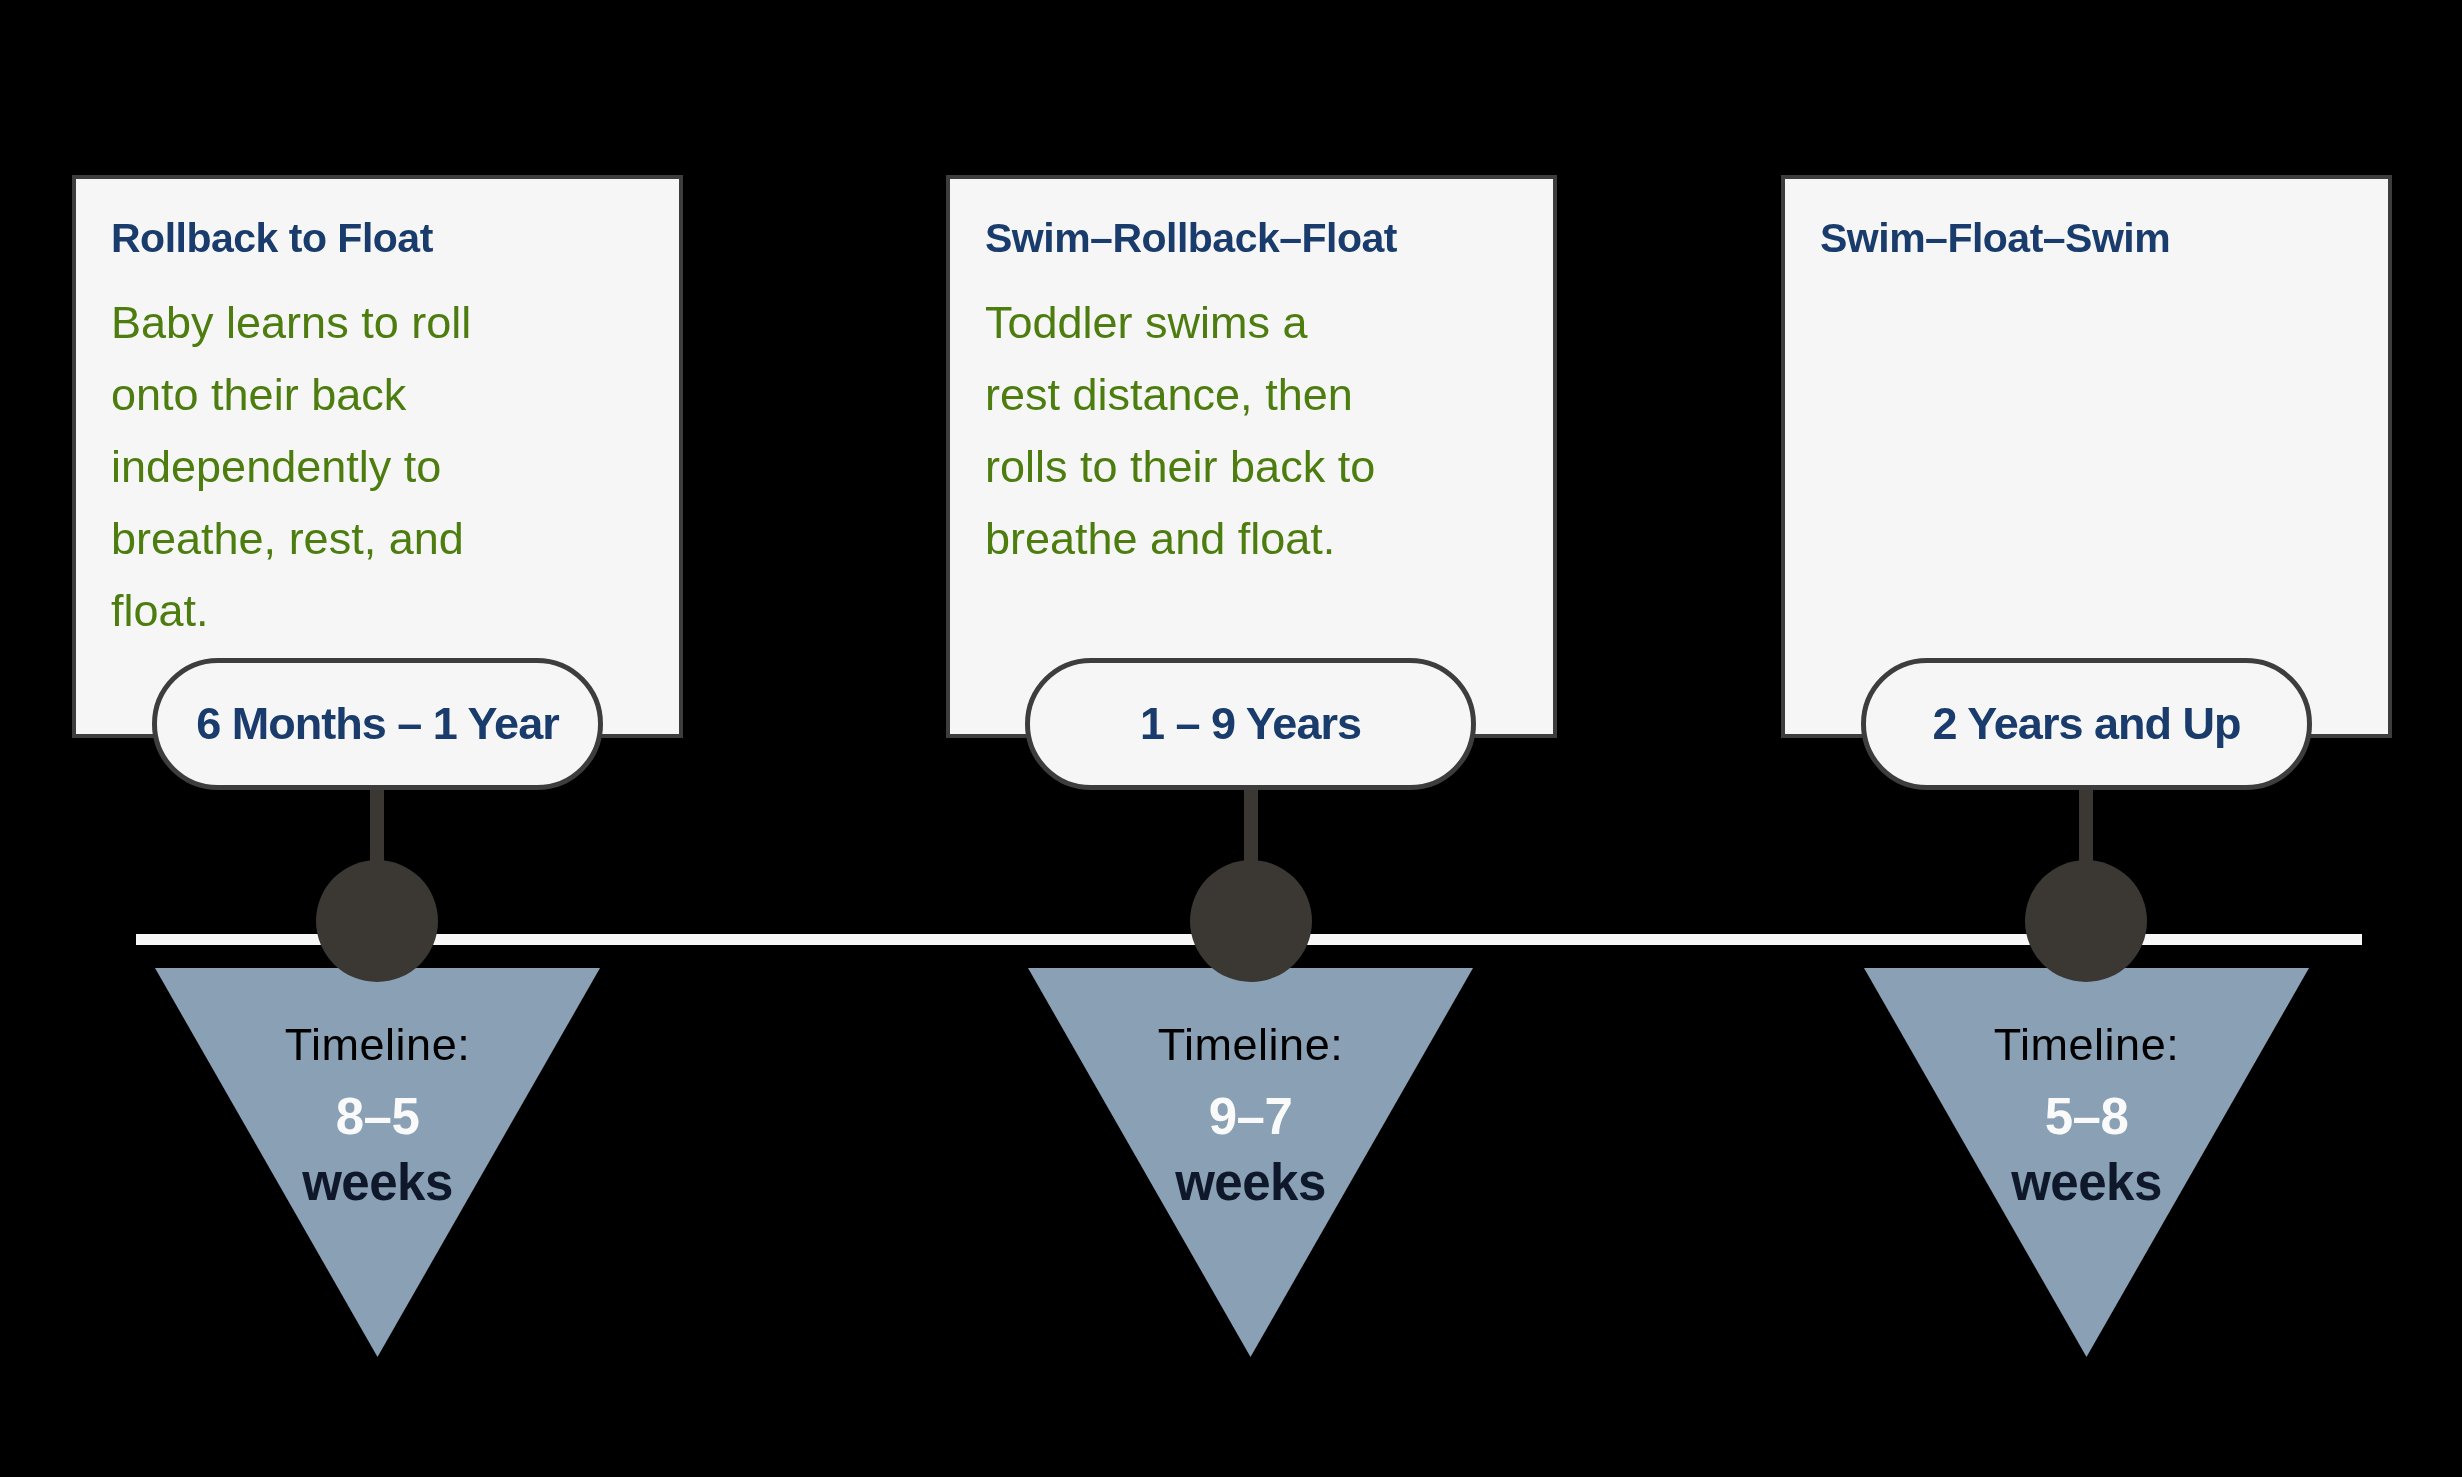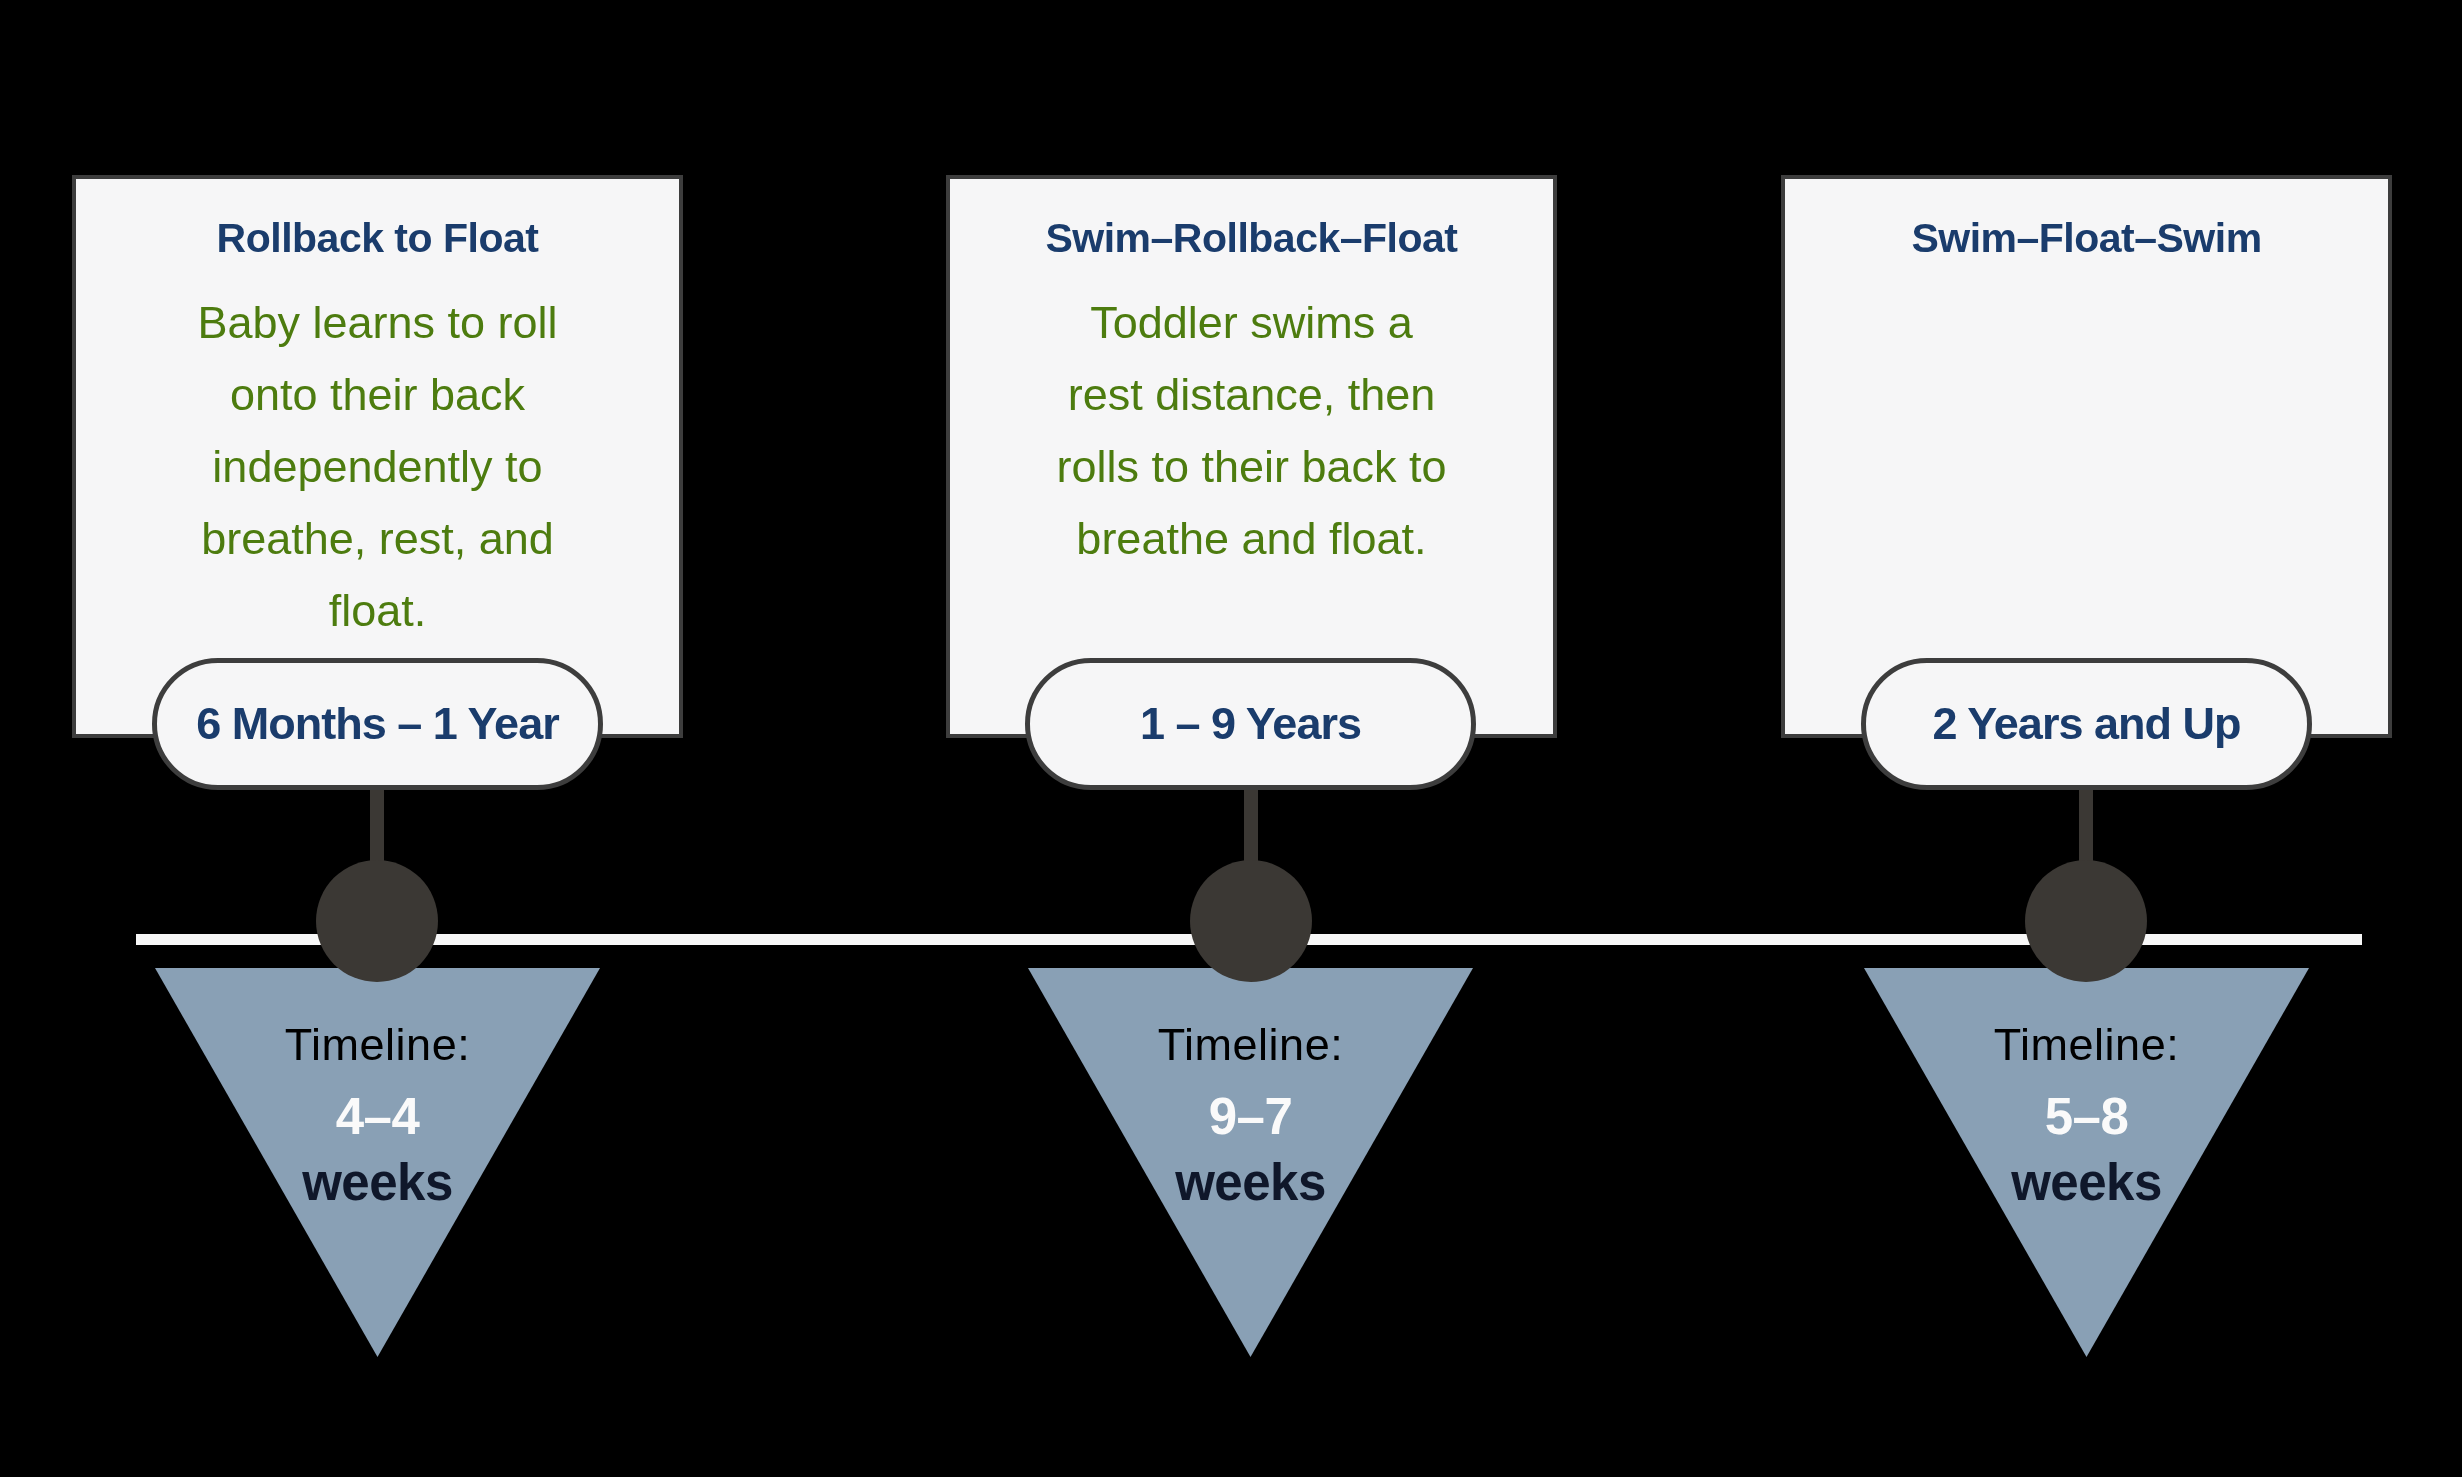--- a/index.html
+++ b/index.html
@@ -8,21 +8,21 @@
     width: 2463px; height: 1478px;
     position: relative; overflow: hidden;
     font-family: "Liberation Sans", "DejaVu Sans", sans-serif;
   }
   .canvas { position: absolute; inset: 0; }
 
   
   .card {
     position: absolute; top: 175px; width: 611px; height: 563px;
     background: #F6F6F7; border: 4.9px solid #3D3D3D;
-    text-align: center; padding: 31.5px 35px 0 35px; z-index: 2;
+    padding: 31.5px 35px 0 35px; z-index: 2;
   }
   .card-title {
     font-size: 41px; font-weight: 700; color: #1A3C6C;
     letter-spacing: -0.5px; line-height: 55px;
   }
   .card-desc {
     margin-top: 21.7px; font-size: 45px; font-weight: 400; color: #4d7c0f;
     line-height: 72px; white-space: pre-line;
   }
 
@@ -90,21 +90,21 @@
 breathe, rest, and
 float.</p>
     </div>
     <div class="pill" style="left:152px">
       <span class="pill-label">6 Months – 1 Year</span>
     </div>
     <div class="stem" style="left:370px"></div>
     <div class="node" style="left:316px"></div>
     <div class="triangle" style="left:155px">
       <span class="tri-label">Timeline:</span>
-      <span class="tri-range">4–4</span>
+      <span class="tri-range">8–5</span>
       <span class="tri-unit">weeks</span>
     </div>
   </section>
 
   <section>
     <div class="card" style="left:946px">
       <h2 class="card-title">Swim–Rollback–Float</h2>
       <p class="card-desc">Toddler swims a
 rest distance, then
 rolls to their back to

